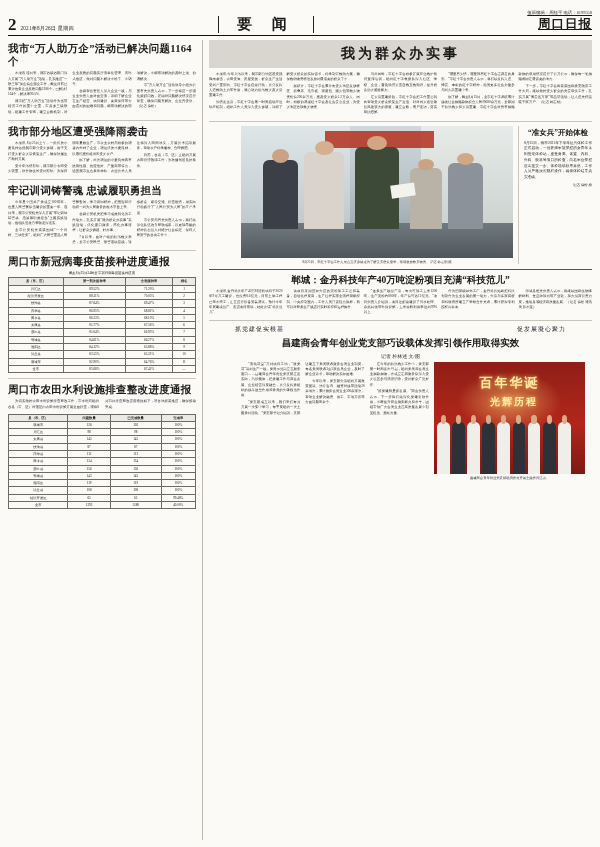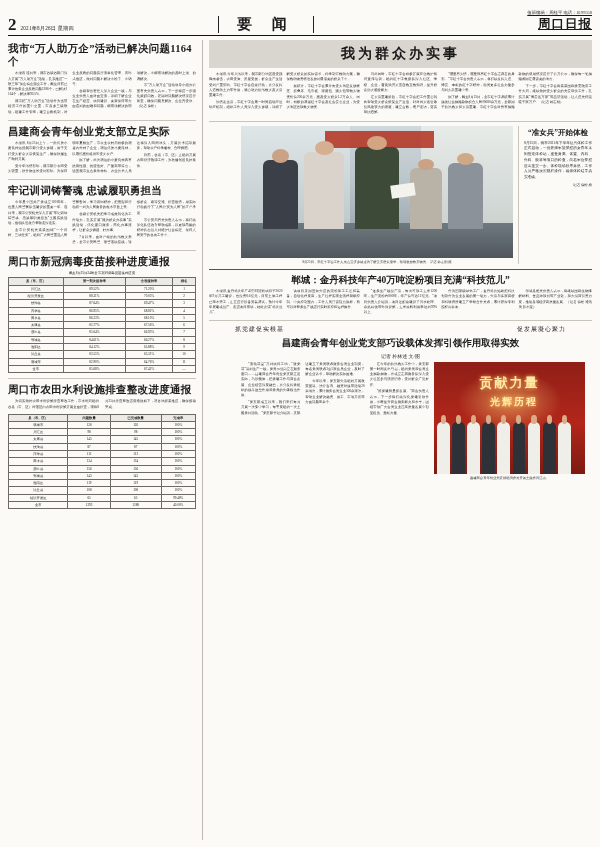--- a/index.html
+++ b/index.html
@@ -197,21 +197,21 @@
           <p>本报讯 连日来，我市各级各部门深入开展“万人助万企”活动，扎实推进“一联三帮”保企稳企强企工作，截至目前已累计收集企业反映问题1286个，已解决1164个，解决率90.5%。</p>
           <p>我市把“万人助万企”活动作为当前经济工作的重中之重，市县乡三级联动，组建工作专班，建立台账机制，对企业反映的问题实行清单化管理、闭环式推进，做到问题不解决不松手、不销号。</p>
           <p>各级帮扶责任人深入企业一线，与企业负责人面对面交流，详细了解企业在生产经营、项目建设、要素保障等方面遇到的困难和问题，能现场解决的现场解决，不能现场解决的及时上报、协调解决。</p>
           <p>市“万人助万企”活动领导小组办公室有关负责人表示，下一步将进一步强化跟踪问效，定期对问题解决情况进行督查，确保问题真解决、企业真受益。（记者 徐松）</p>
         </div>
       </div>
 
       <div class="rule"></div>
 
       <div>
-        <div class="hl1">昌建商会青年创业党支部立足实际</div>
+        <div class="hl1">我市部分地区遭受强降雨袭击</div>
         <div class="body-txt tcols3">
           <p>本报讯 8月25日上午，一批优质小麦良种运抵我市部分受灾乡镇，用于支持受灾群众灾后恢复生产，确保秋播生产顺利开展。</p>
           <p>受今年汛情影响，我市部分农田受灾较重，秋作物生长受到影响。为保障明年夏粮生产，市农业农村局积极协调省内外种子企业，调运优质小麦良种，以最优惠价格供应受灾农户。</p>
           <p>据了解，此次调运的小麦良种具有抗病性强、抗逆性好、产量高等特点，适宜我市生态条件种植。农业技术人员还将深入田间地头，开展技术指导服务，帮助农户科学播种、合理施肥。</p>
           <p>目前，各县（市、区）正组织开展农田排涝散墒工作，为秋播创造良好条件。</p>
         </div>
       </div>
 
       <div class="rule"></div>
 
@@ -488,21 +488,21 @@
               <p>“党支部成立以来，我们坚持每月开展一次集中学习，每季度组织一次主题党日活动。”党支部书记介绍说，支部还建立了党员联系服务会员企业制度，每名党员联系3至5家会员企业，及时了解企业诉求，帮助解决实际困难。</p>
               <p>今年以来，党支部先后组织开展政策宣讲、法律咨询、融资对接等活动20余场次，累计服务会员企业300余家次，帮助企业解决融资、用工、市场开拓等方面问题80余个。</p>
               <p>在今年的防汛救灾工作中，党支部第一时间发出号召，组织党员和会员企业捐款捐物，并成立志愿服务队深入受灾社区参与清淤消杀，受到群众广泛好评。</p>
               <p>“抓党建就是抓发展。”商会负责人表示，下一步将持续深化党建引领作用，不断提升商会服务能力和水平，团结带领广大会员企业在高质量发展中彰显担当、贡献力量。</p>
             </div>
           </div>
           <div style="width:156px; padding-left:5px;">
             <div class="photo ph2">
               <div class="ph2-bg"></div>
               <div class="glow"></div>
-              <div class="goldtext">贡献力量</div>
+              <div class="goldtext">百年华诞</div>
               <div class="goldtext2">光辉历程</div>
               <div class="row">
                 <div class="ch" style="left:2%"></div>
                 <div class="ch dark" style="left:12%"></div>
                 <div class="ch" style="left:22%"></div>
                 <div class="ch dark" style="left:32%"></div>
                 <div class="ch" style="left:42%"></div>
                 <div class="ch dark" style="left:52%"></div>
                 <div class="ch" style="left:62%"></div>
                 <div class="ch dark" style="left:72%"></div>

